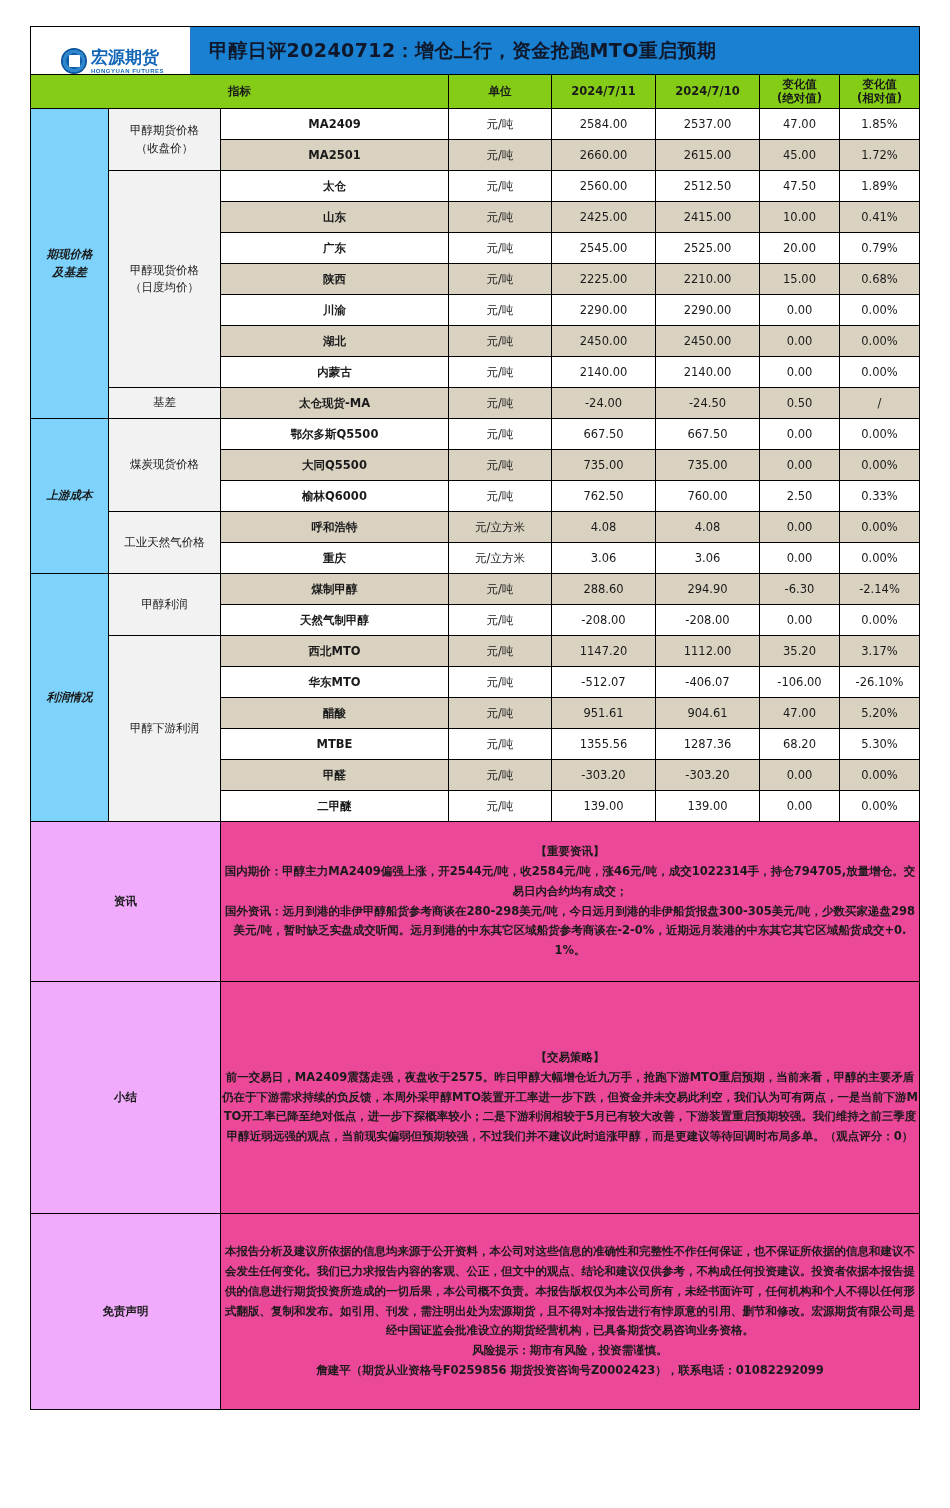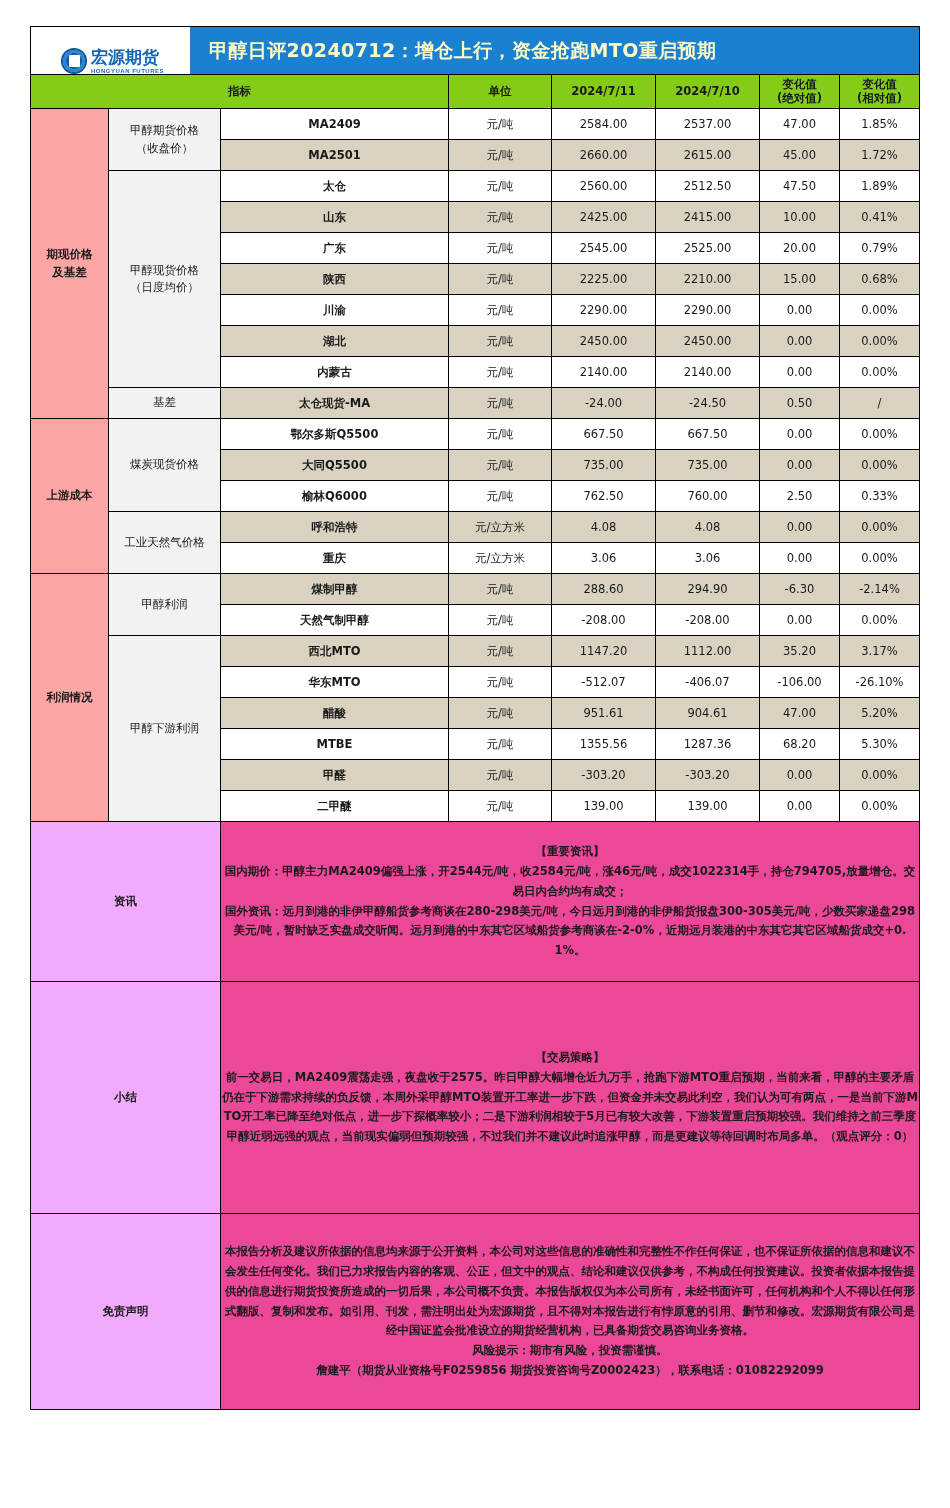--- a/index.html
+++ b/index.html
@@ -54,21 +54,21 @@
     margin-top:2px;
   }
   .title-cell{
     flex:1 1 auto;
     background:#1a80d2;
     display:flex;align-items:center;
     padding-left:18px;
     box-sizing:border-box;
   }
   .title-cell span{
-    color:#fef9c3;font-size:19px;font-weight:bold;letter-spacing:0.4px;
+    color:#0f172a;font-size:19px;font-weight:bold;letter-spacing:0.4px;
     font-family:"DejaVu Sans",sans-serif;
   }
 
   
   table.main{
     border-collapse:collapse;
     width:100%;
     table-layout:fixed;
     font-family:"DejaVu Sans",sans-serif;
   }
@@ -81,21 +81,21 @@
     color:#1a1a1a;
     box-sizing:border-box;
   }
   .hdr td{
     background:#84cc16;
     font-weight:bold;
     height:34px;
     font-size:12px;
     line-height:1.15;
   }
-  .grp1{ background:#fca5a5; font-weight:bold; font-size:12.5px; line-height:1.5;}
+  .grp1{ background:#7dd3fc; font-weight:bold; font-size:12.5px; line-height:1.5;font-style:italic;}
   .grp2{ background:#f2f2f2; font-weight:normal; font-size:12px; line-height:1.5;}
   tr.row td{height:31px;}
   tr.row.alt td.datacell{background:#d9d2c1;}
   tr.row td.datacell{background:#ffffff;}
   td.name{font-weight:bold;font-size:12.5px;}
   td.unit{font-size:11.5px;}
   td.val{font-size:11.5px;}
   td.chg{font-size:11.5px;}
   .up{color:#d41a1a;}
   .down{color:#2e9e5b;}

